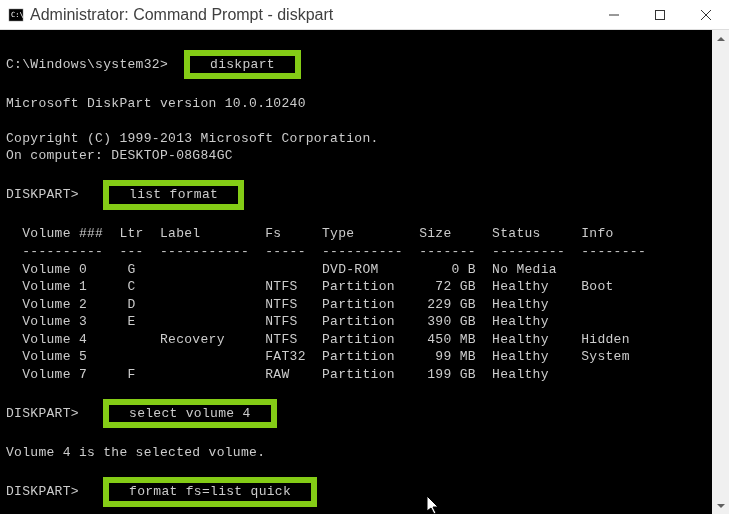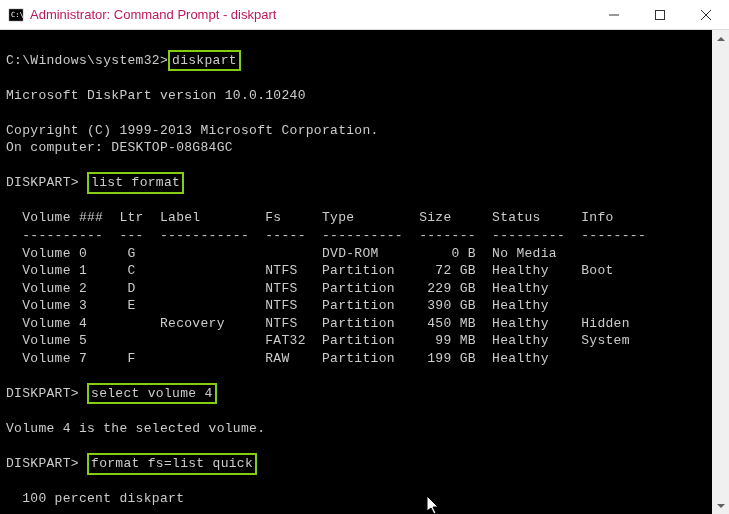--- a/index.html
+++ b/index.html
@@ -22,22 +22,22 @@
       width: 16px;
       height: 16px;
       margin: 0 6px 0 8px;
       display: flex;
       align-items: center;
       justify-content: center;
     }
     .titlebar-title {
       flex: 1;
       font-family: 'Segoe UI', Tahoma, sans-serif;
-      font-size: 13px;
-      color: #be185d;
+      font-size: 16px;
+      color: #404040;
     }
     .win-controls {
       display: flex;
       height: 100%;
     }
     .win-btn {
       width: 46px;
       height: 100%;
       display: flex;
       align-items: center;
@@ -70,24 +70,24 @@
       background: #f0f0f0;
       display: flex;
       align-items: center;
       justify-content: center;
       position: absolute;
     }
     .scrollbar-btn.up { top: 0; }
     .scrollbar-btn.down { bottom: 0; }
     .scrollbar-btn svg { fill: #606060; }
     .hl {
-      border: 2px solid #84cc16;
-      padding: 0 2px;
+      border: 6px solid #84cc16;
+      padding: 0 20px;
       display: inline-block;
-      margin: -2px 0;
+      margin: -2px 16px;
     }
     .cursor-arrow {
       position: absolute;
       left: 427px;
       top: 466px;
       pointer-events: none;
     }
   </style>
 </head>
 <body>

